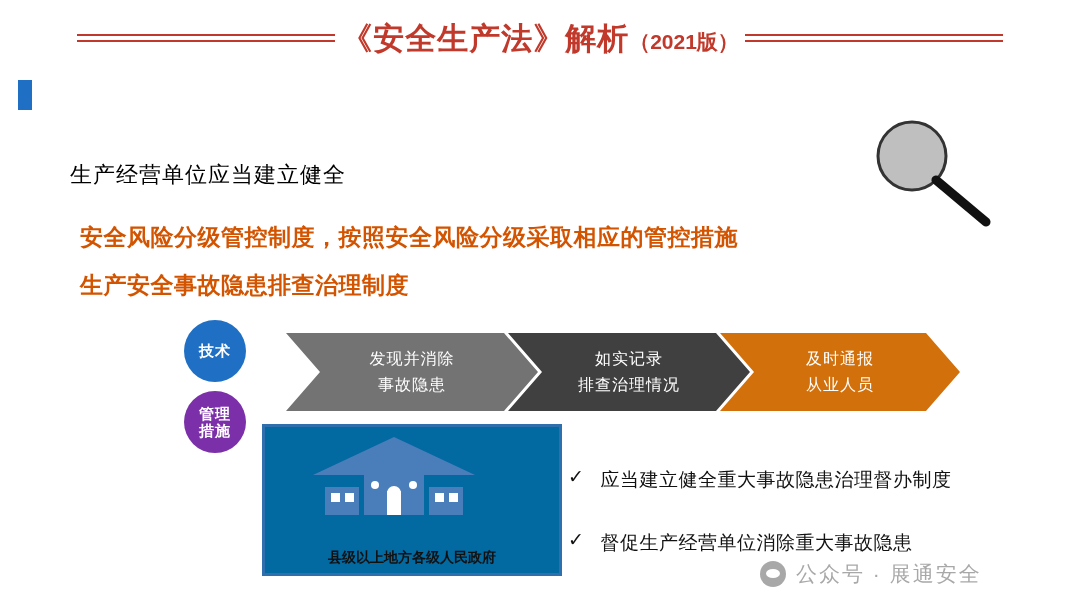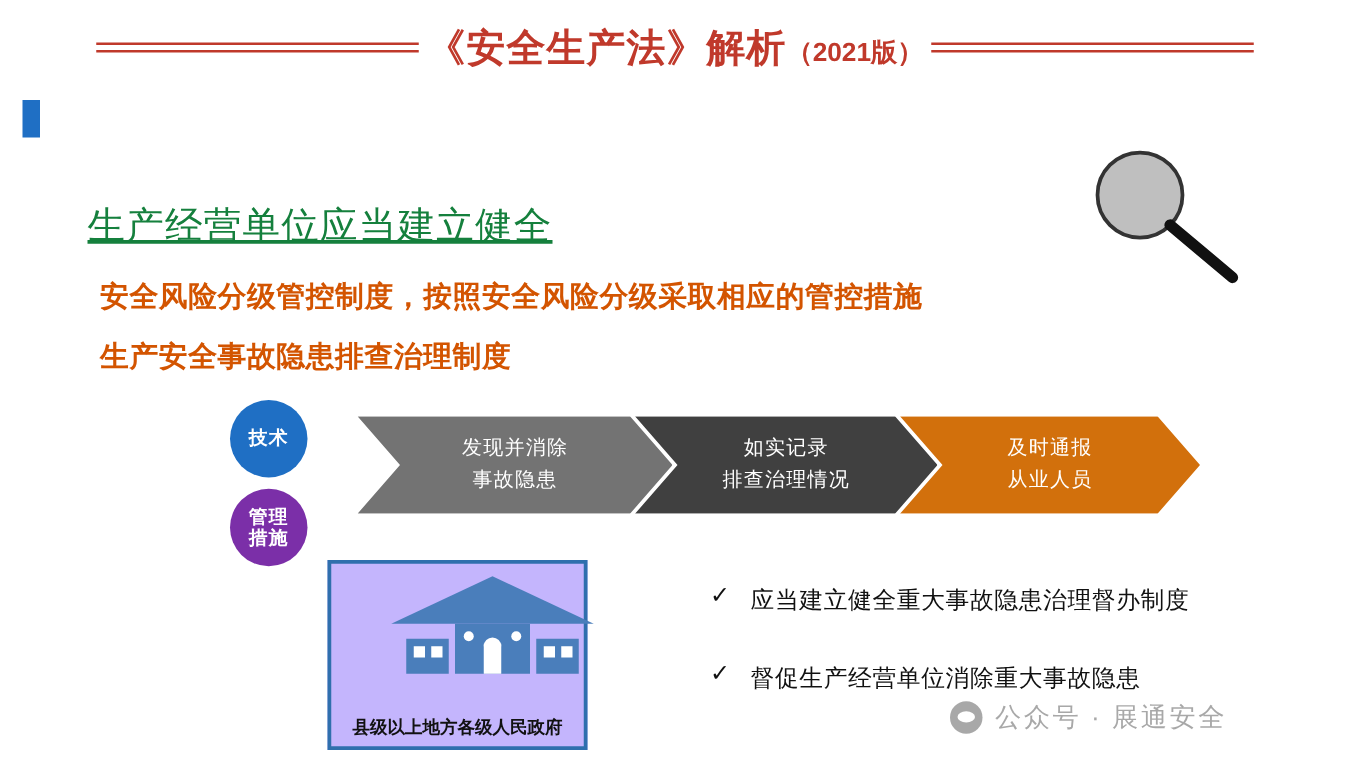--- a/index.html
+++ b/index.html
@@ -76,24 +76,23 @@
     font-size: 25px;
     color: #111111;
     letter-spacing: 1px;
   }
 
   
   .lead {
     position: absolute;
     top: 160px;
     left: 70px;
-    font-size: 30px;
-    color: #15803d;
-    letter-spacing: 1px;
-    text-decoration: underline;
+    font-size: 22px;
+    color: #000000;
+    letter-spacing: 1px;
   }
   .hl1 {
     position: absolute;
     top: 222px;
     left: 80px;
     font-size: 23px;
     font-weight: bold;
     color: #d35400;
     letter-spacing: 0.5px;
   }
@@ -149,27 +148,27 @@
     letter-spacing: 1px;
     clip-path: polygon(0 0, calc(100% - 34px) 0, 100% 50%, calc(100% - 34px) 100%, 0 100%, 34px 50%);
   }
   .chev-1 { top: 333px; left: 286px; width: 252px; background: #737373; }
   .chev-2 { top: 333px; left: 508px; width: 242px; background: #404040; }
   .chev-3 { top: 333px; left: 720px; width: 240px; background: #d2700c; }
 
   
   .govbox {
     position: absolute;
-    top: 448px;
+    top: 424px;
     left: 262px;
-    width: 208px;
+    width: 300px;
     height: 152px;
     border: 3px solid #2f6fad;
     box-sizing: border-box;
-    background: #c4b5fd;
+    background: #0369a1;
   }
   .house {
     position: absolute;
     top: 8px;
     left: 44px;
     width: 170px;
     height: 82px;
   }
   .govbox-caption {
     position: absolute;

